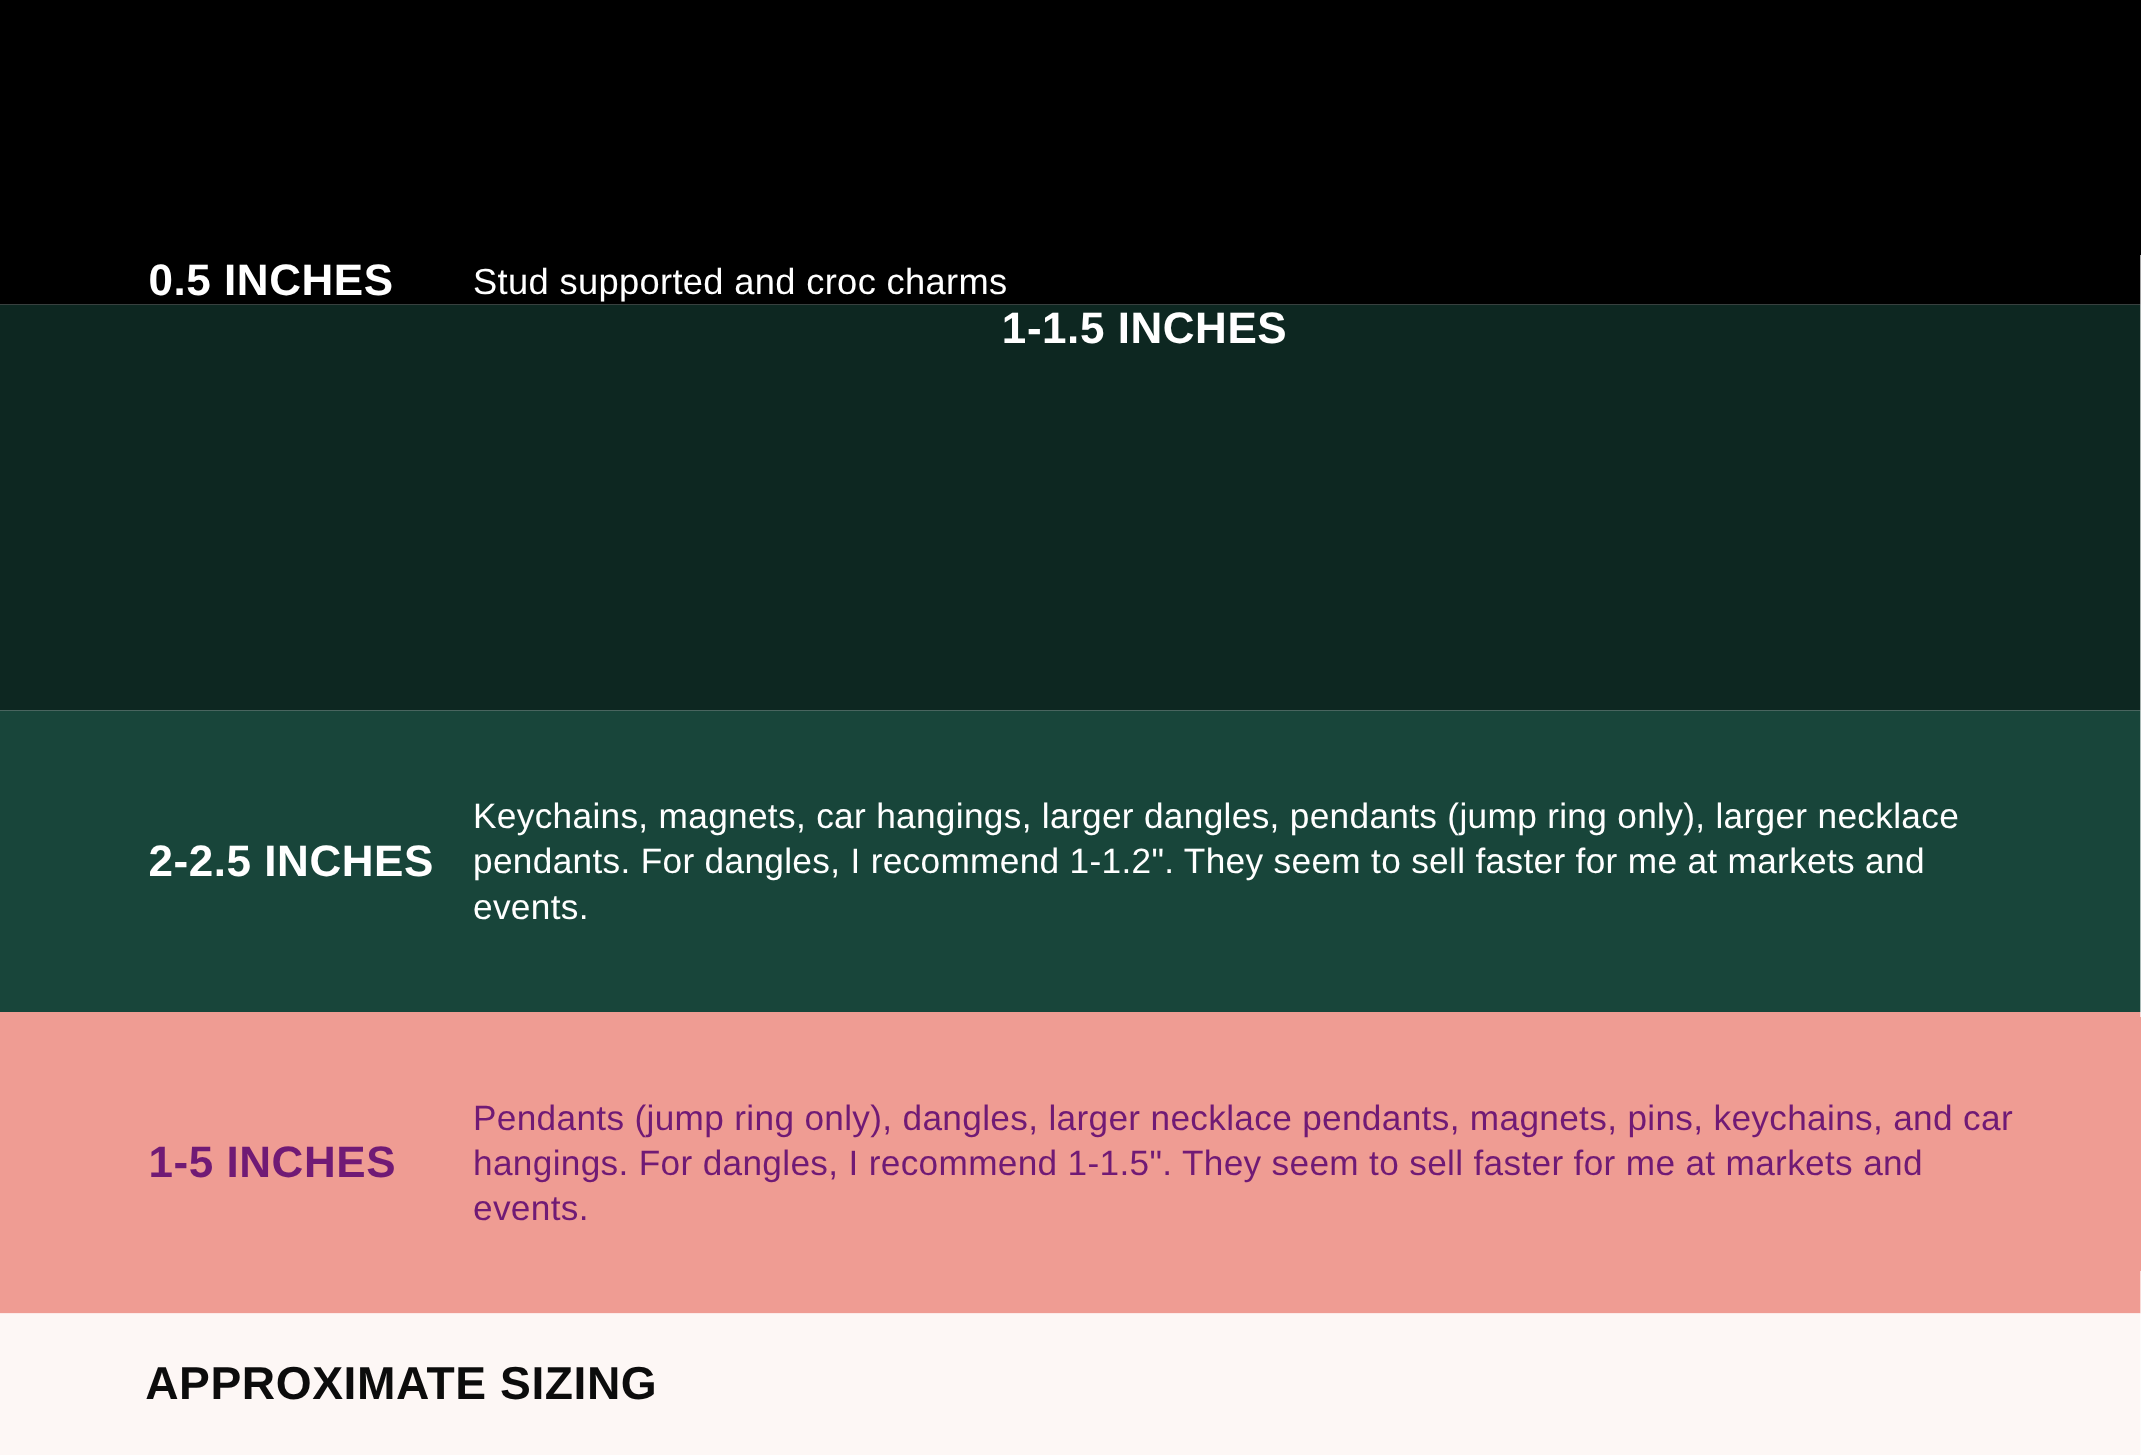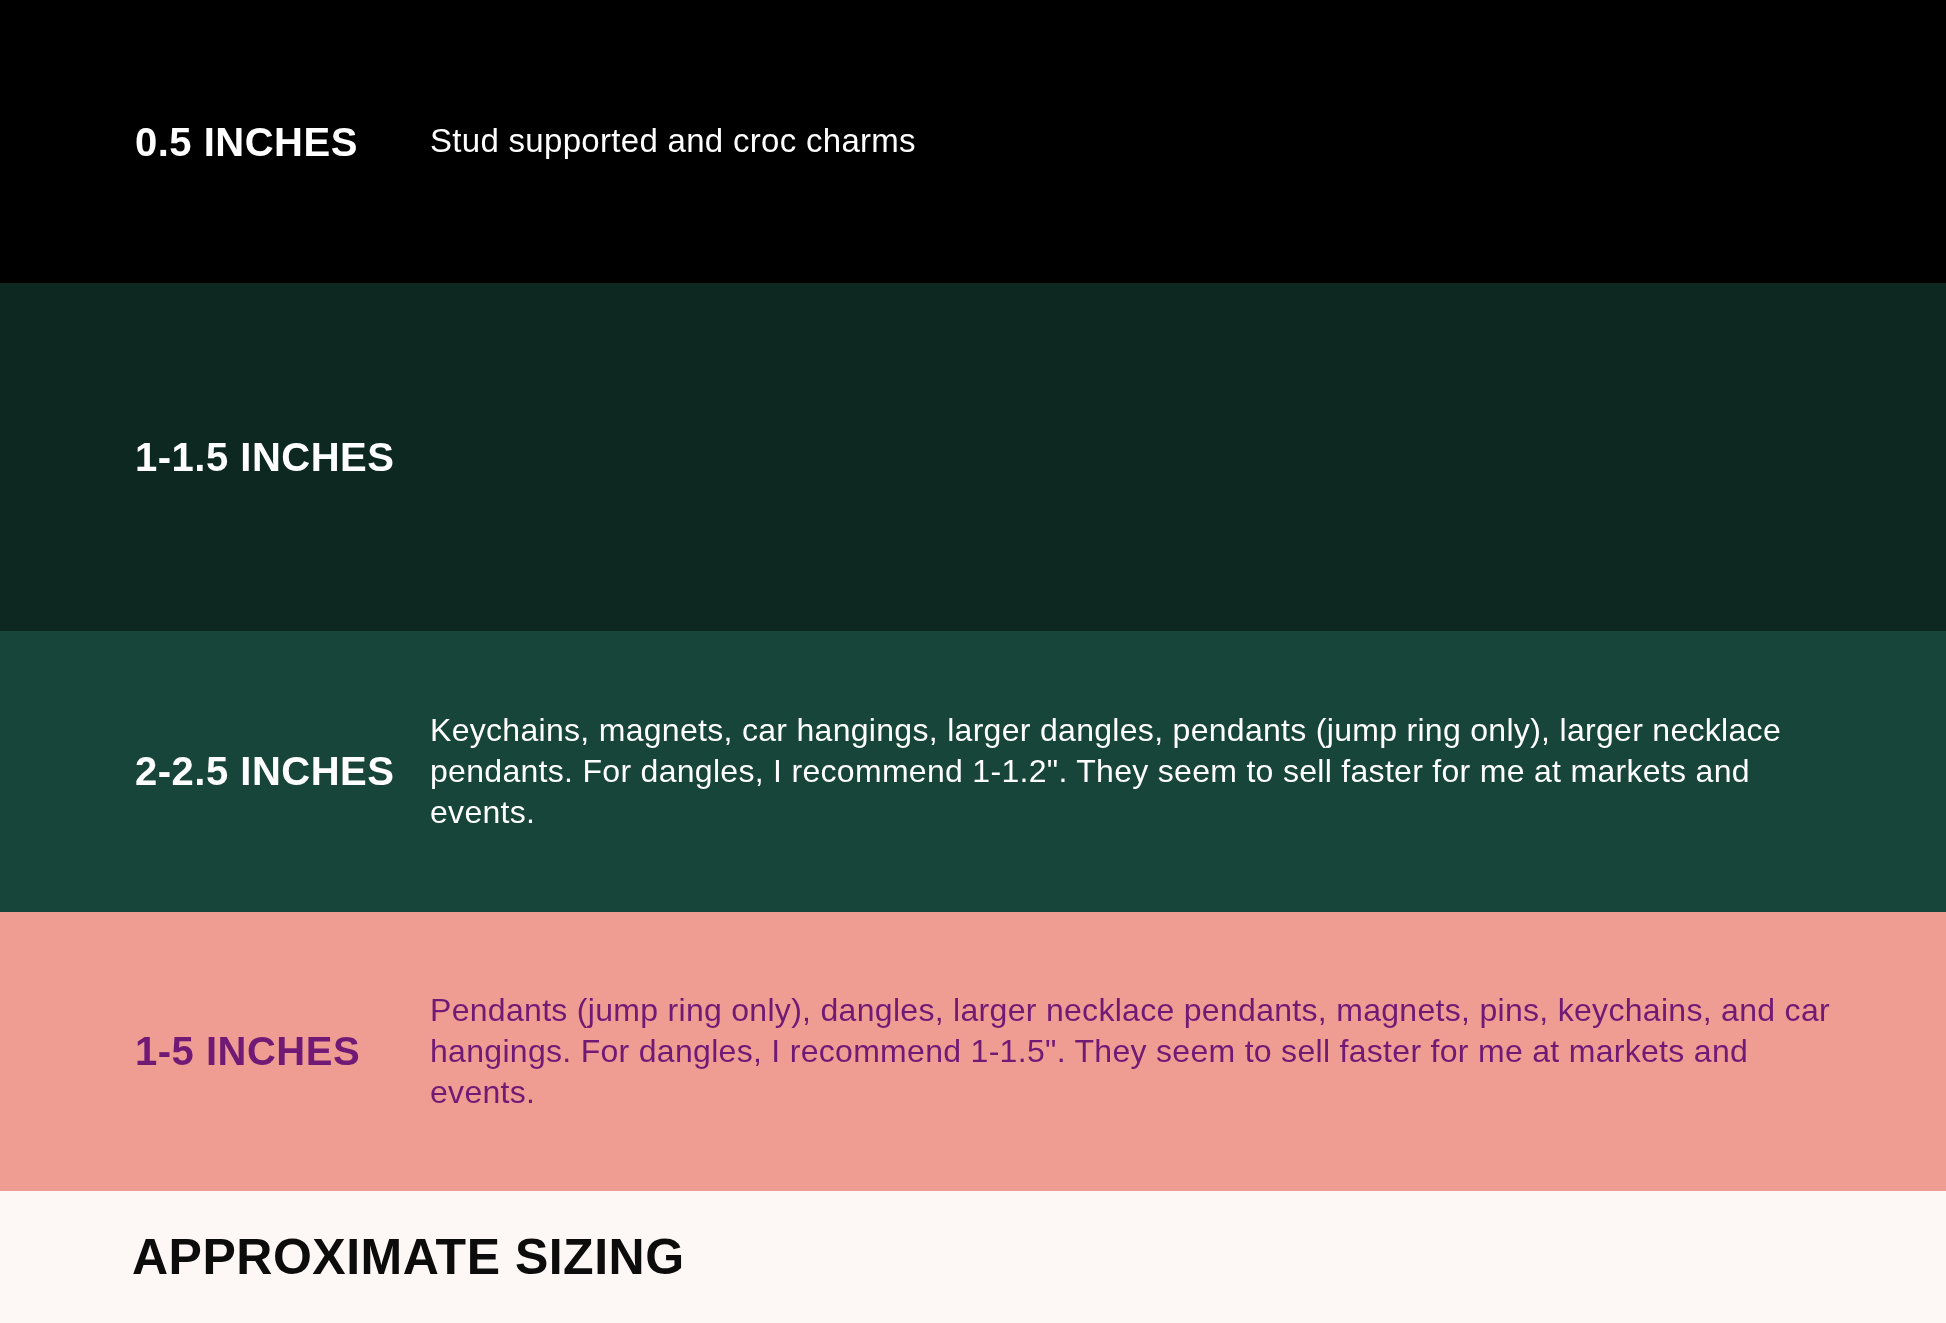--- a/index.html
+++ b/index.html
@@ -43,29 +43,31 @@
     font-size: 32px;
     line-height: 1.28;
     color: #ffffff;
     letter-spacing: 0.3px;
   }
 
   
   .row-1 {
     background: #000000;
     height: 300px;
+    align-items: flex-end;
   }
   .row-1 .row-desc {
     font-size: 33px;
   }
 
   
   .row-2 {
     background: #0d2721;
     height: 369px;
+    flex-direction: column;
   }
 
   
   .row-3 {
     background: #18453a;
     height: 297px;
   }
 
   
   .row-4 {
@@ -79,21 +81,21 @@
 
   
   .footer {
     background: #fdf7f5;
     height: 140px;
     display: flex;
     align-items: center;
   }
   .footer-title {
     padding-left: 132px;
-    font-size: 50px;
+    font-size: 42px;
     font-weight: bold;
     letter-spacing: 0.5px;
     color: #0c0c0c;
   }
   .bottom-strip {
     background: #ffffff;
     flex: 1 1 auto;
   }
 </style>
 </head>

